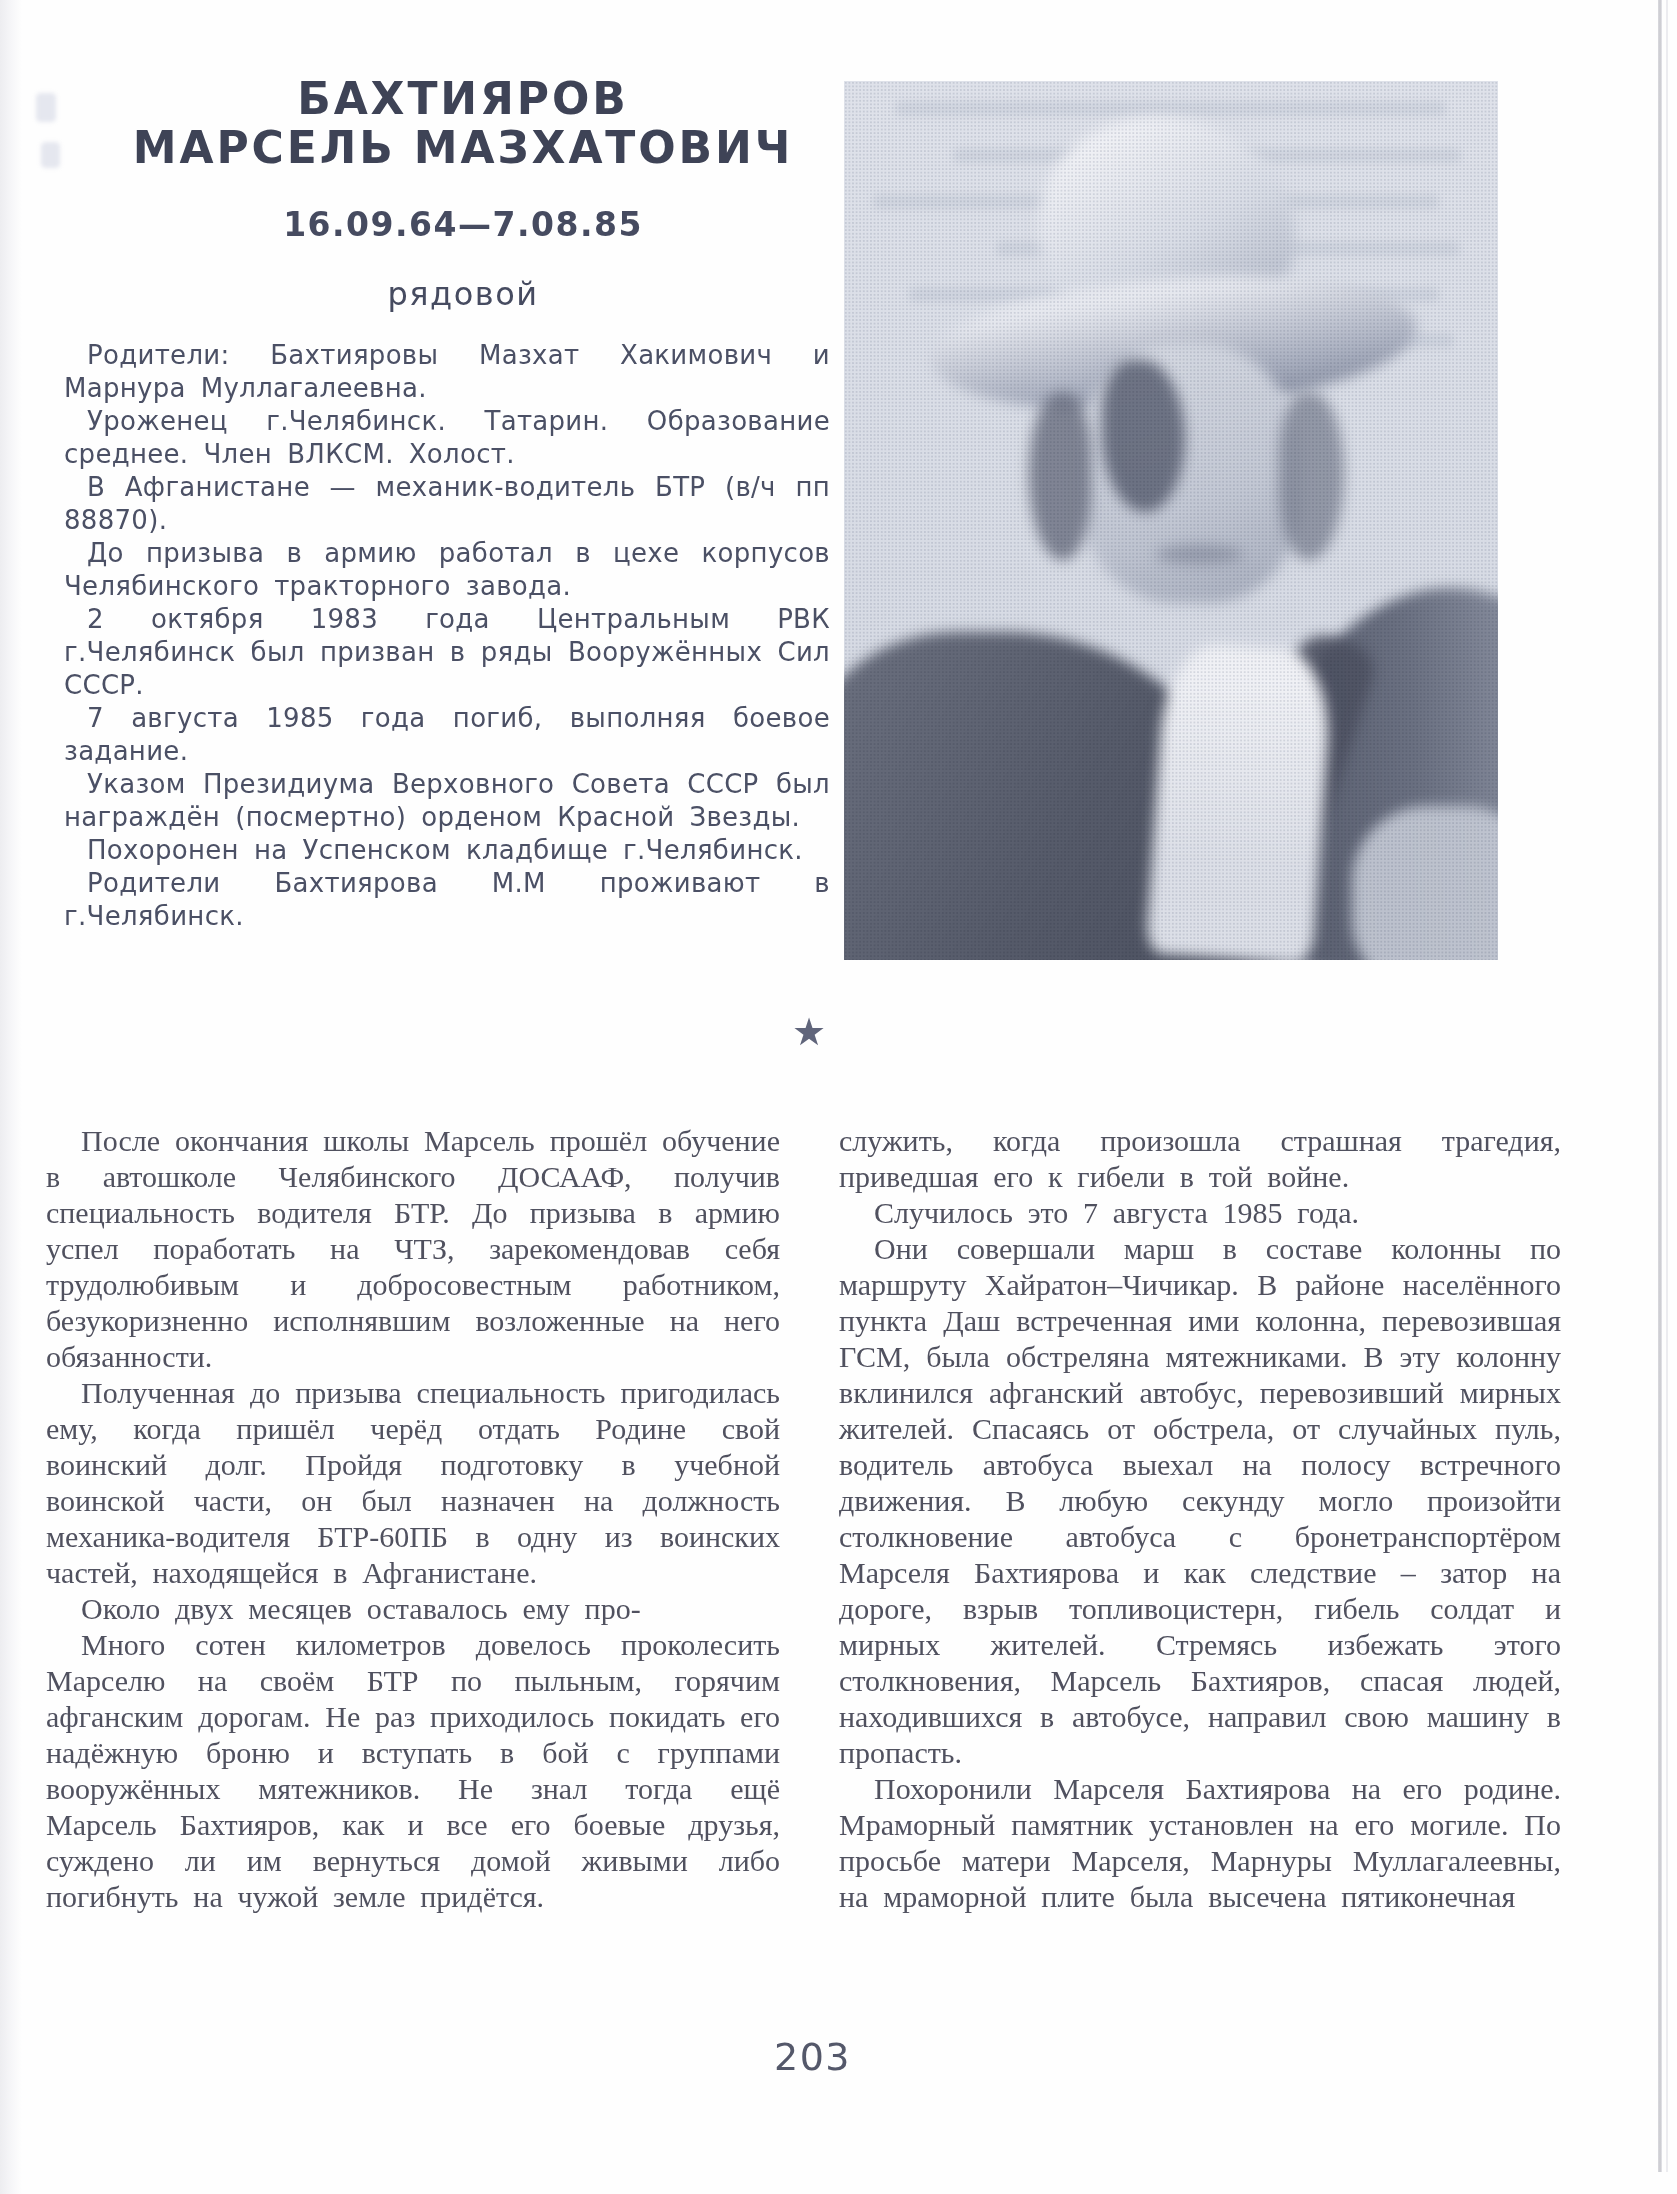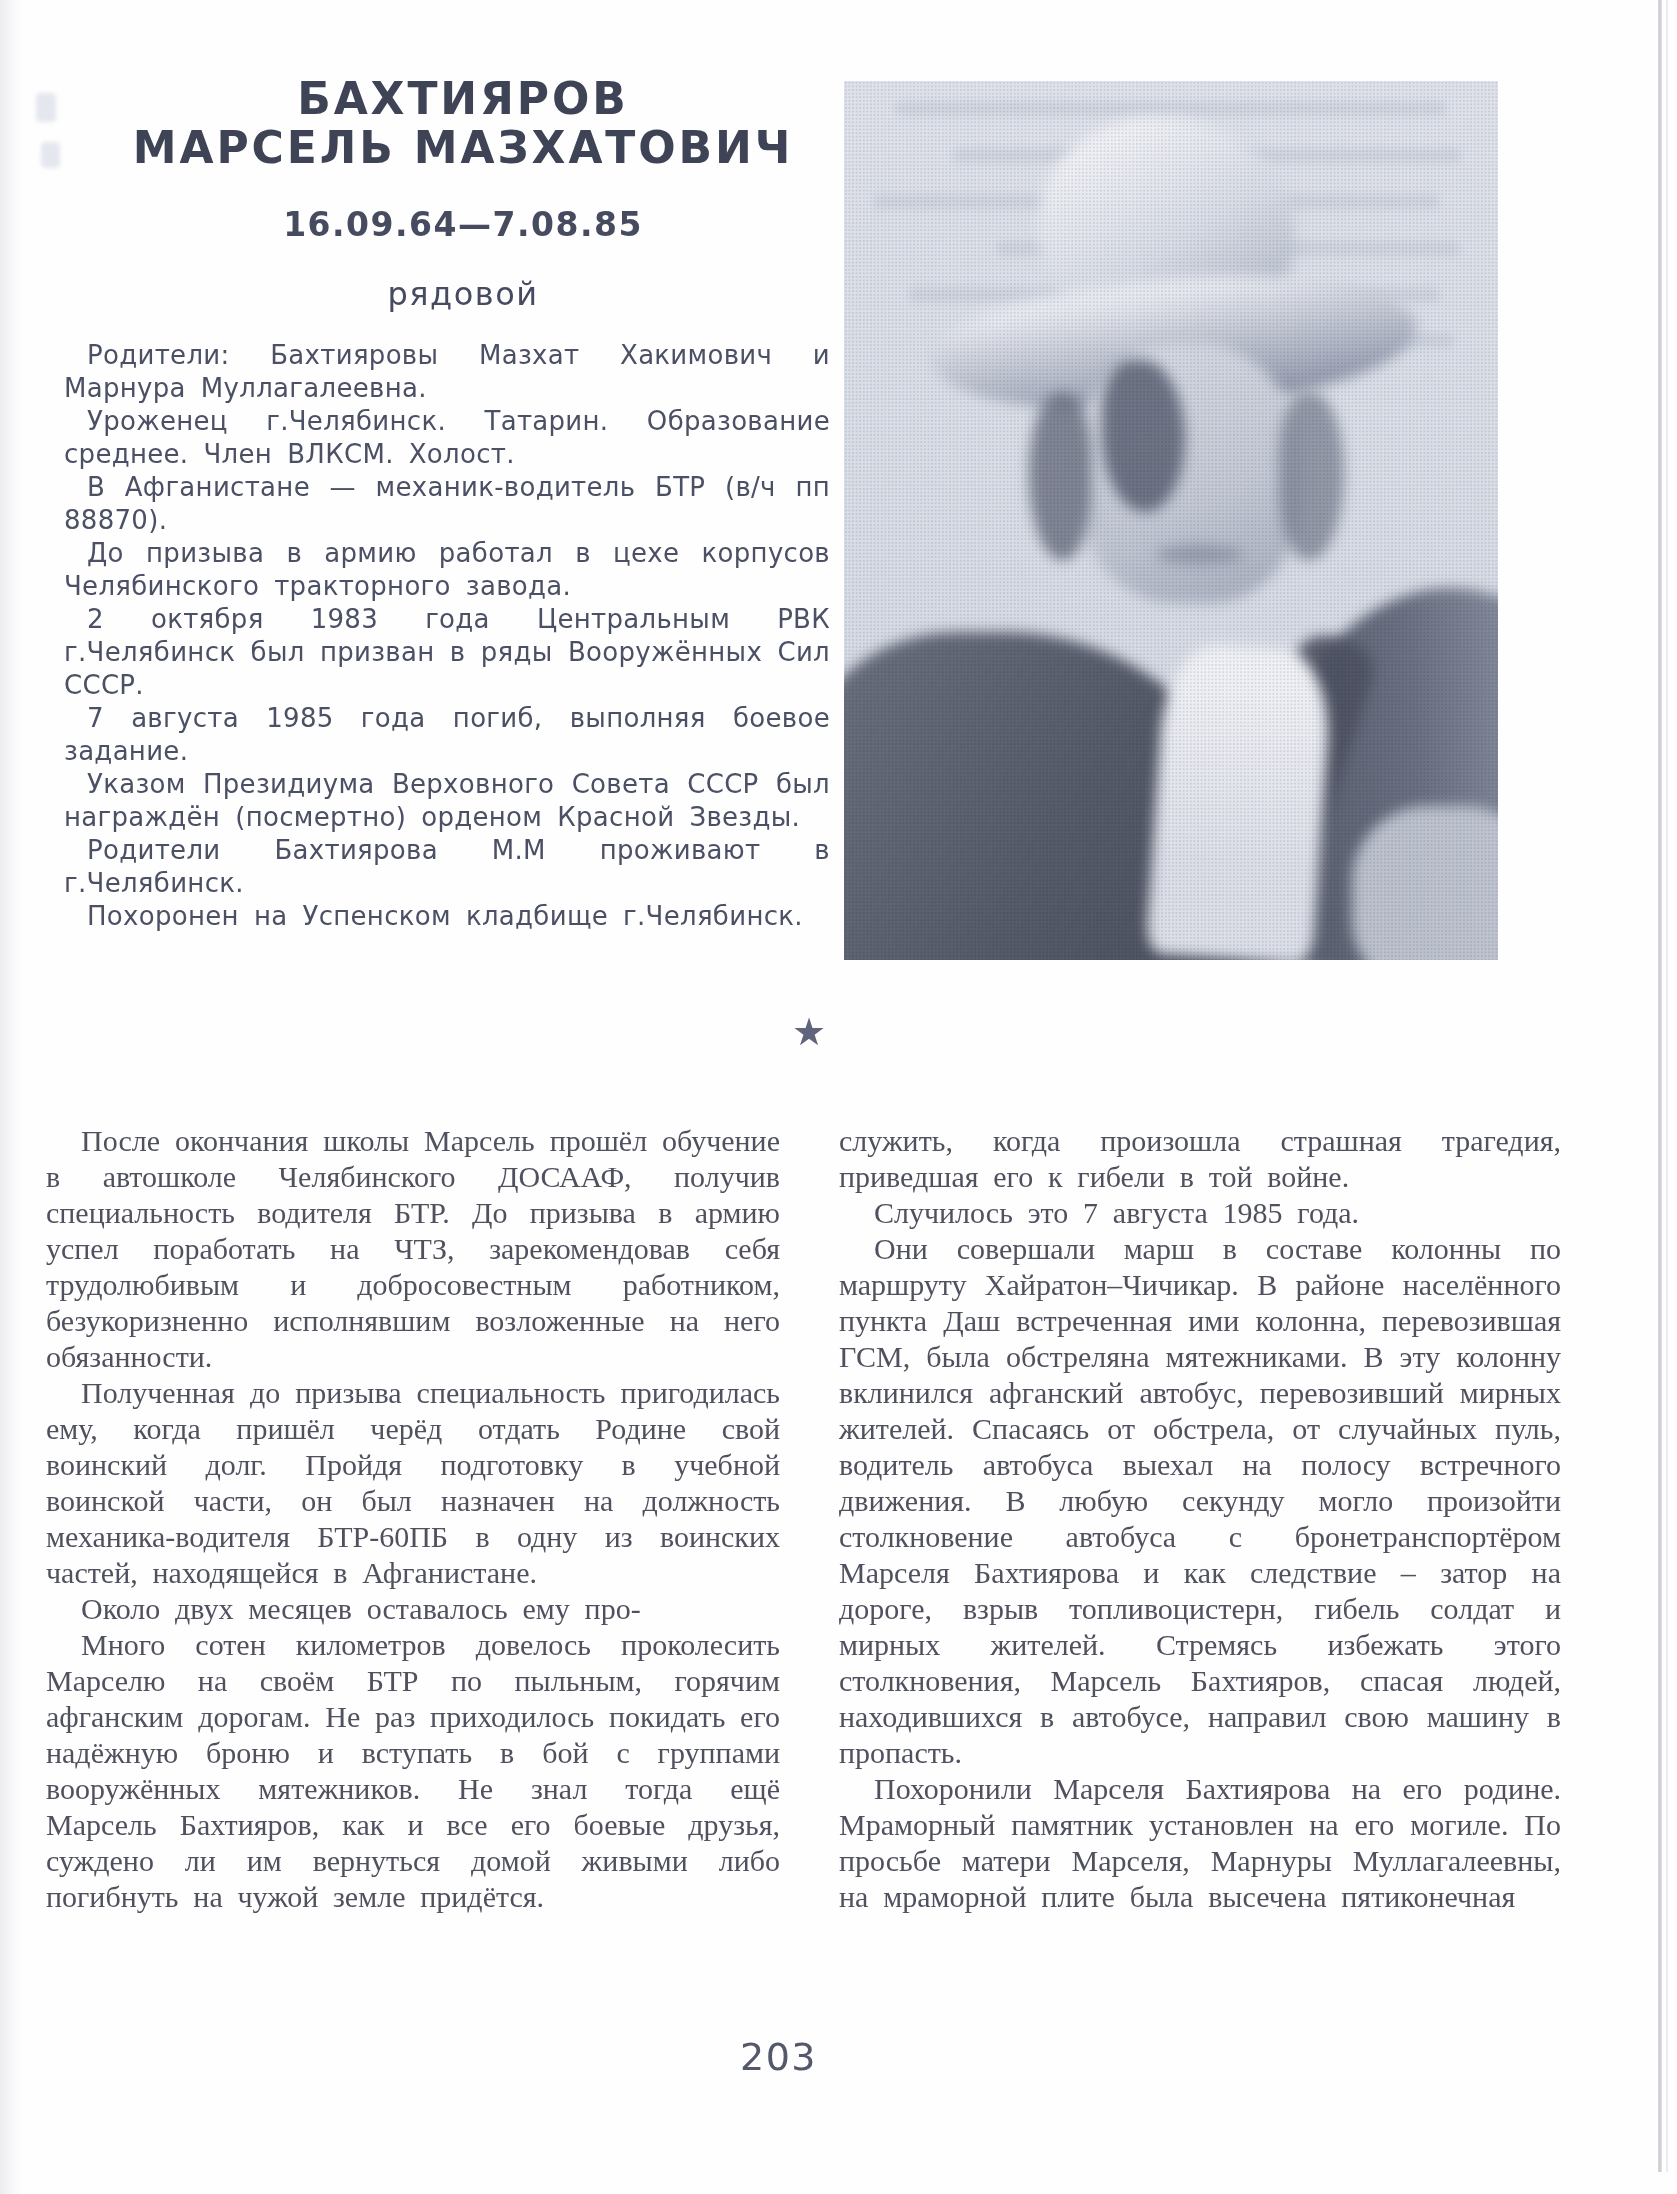--- a/index.html
+++ b/index.html
@@ -143,21 +143,21 @@
     text-align:justify;word-spacing:7.3px;
   }
   .col p{margin:0;text-indent:35px;}
   .col p.no-indent{text-indent:0;}
   .col-left{left:46px;width:734px;}
   .col-right{left:839px;width:722px;}
 
   
   .page-number{
     position:absolute;left:740px;top:2035px;width:145px;
-    text-align:left;font-size:38px;letter-spacing:1.5px;
+    text-align:center;font-size:38px;letter-spacing:1.5px;
     color:#54586a;font-family:"DejaVu Sans",sans-serif;
   }
 </style>
 </head>
 <body>
 
 <div class="edge-left"></div>
 <div class="edge-right-line"></div>
 <div class="edge-right-line2"></div>
 <div class="ghost-mark" style="left:36px;top:93px;width:20.3px;height:29px;"></div>
@@ -171,22 +171,22 @@
 </div>
 
 <div class="bio-block">
   <p>Родители: Бахтияровы Мазхат Хакимович и Марнура Муллагалеевна.</p>
   <p>Уроженец г.Челябинск. Татарин. Образование среднее. Член ВЛКСМ. Холост.</p>
   <p>В Афганистане — механик-водитель БТР (в/ч пп 88870).</p>
   <p>До призыва в армию работал в цехе корпусов Челябинского тракторного завода.</p>
   <p>2 октября 1983 года Центральным РВК г.Челябинск был призван в ряды Вооружённых Сил СССР.</p>
   <p>7 августа 1985 года погиб, выполняя боевое задание.</p>
   <p>Указом Президиума Верховного Совета СССР был награждён (посмертно) орденом Красной Звезды.</p>
+  <p>Похоронен на Успенском кладбище г.Челябинск.</p>
   <p>Родители Бахтиярова М.М проживают в г.Челябинск.</p>
-  <p>Похоронен на Успенском кладбище г.Челябинск.</p>
 </div>
 
 <div class="photo">
 
   <div class="bleed-line" style="left:51px;top:20.3px;width:551px;height:14.5px;"></div>
   <div class="bleed-line" style="left:109px;top:67px;width:508px;height:14.5px;"></div>
   <div class="bleed-line" style="left:29px;top:113px;width:566px;height:14.5px;"></div>
   <div class="bleed-line" style="left:152px;top:160px;width:464px;height:14.5px;"></div>
   <div class="bleed-line" style="left:65px;top:206px;width:530px;height:14.5px;"></div>
   <div class="bleed-line" style="left:189px;top:252px;width:421px;height:14.5px;"></div>

